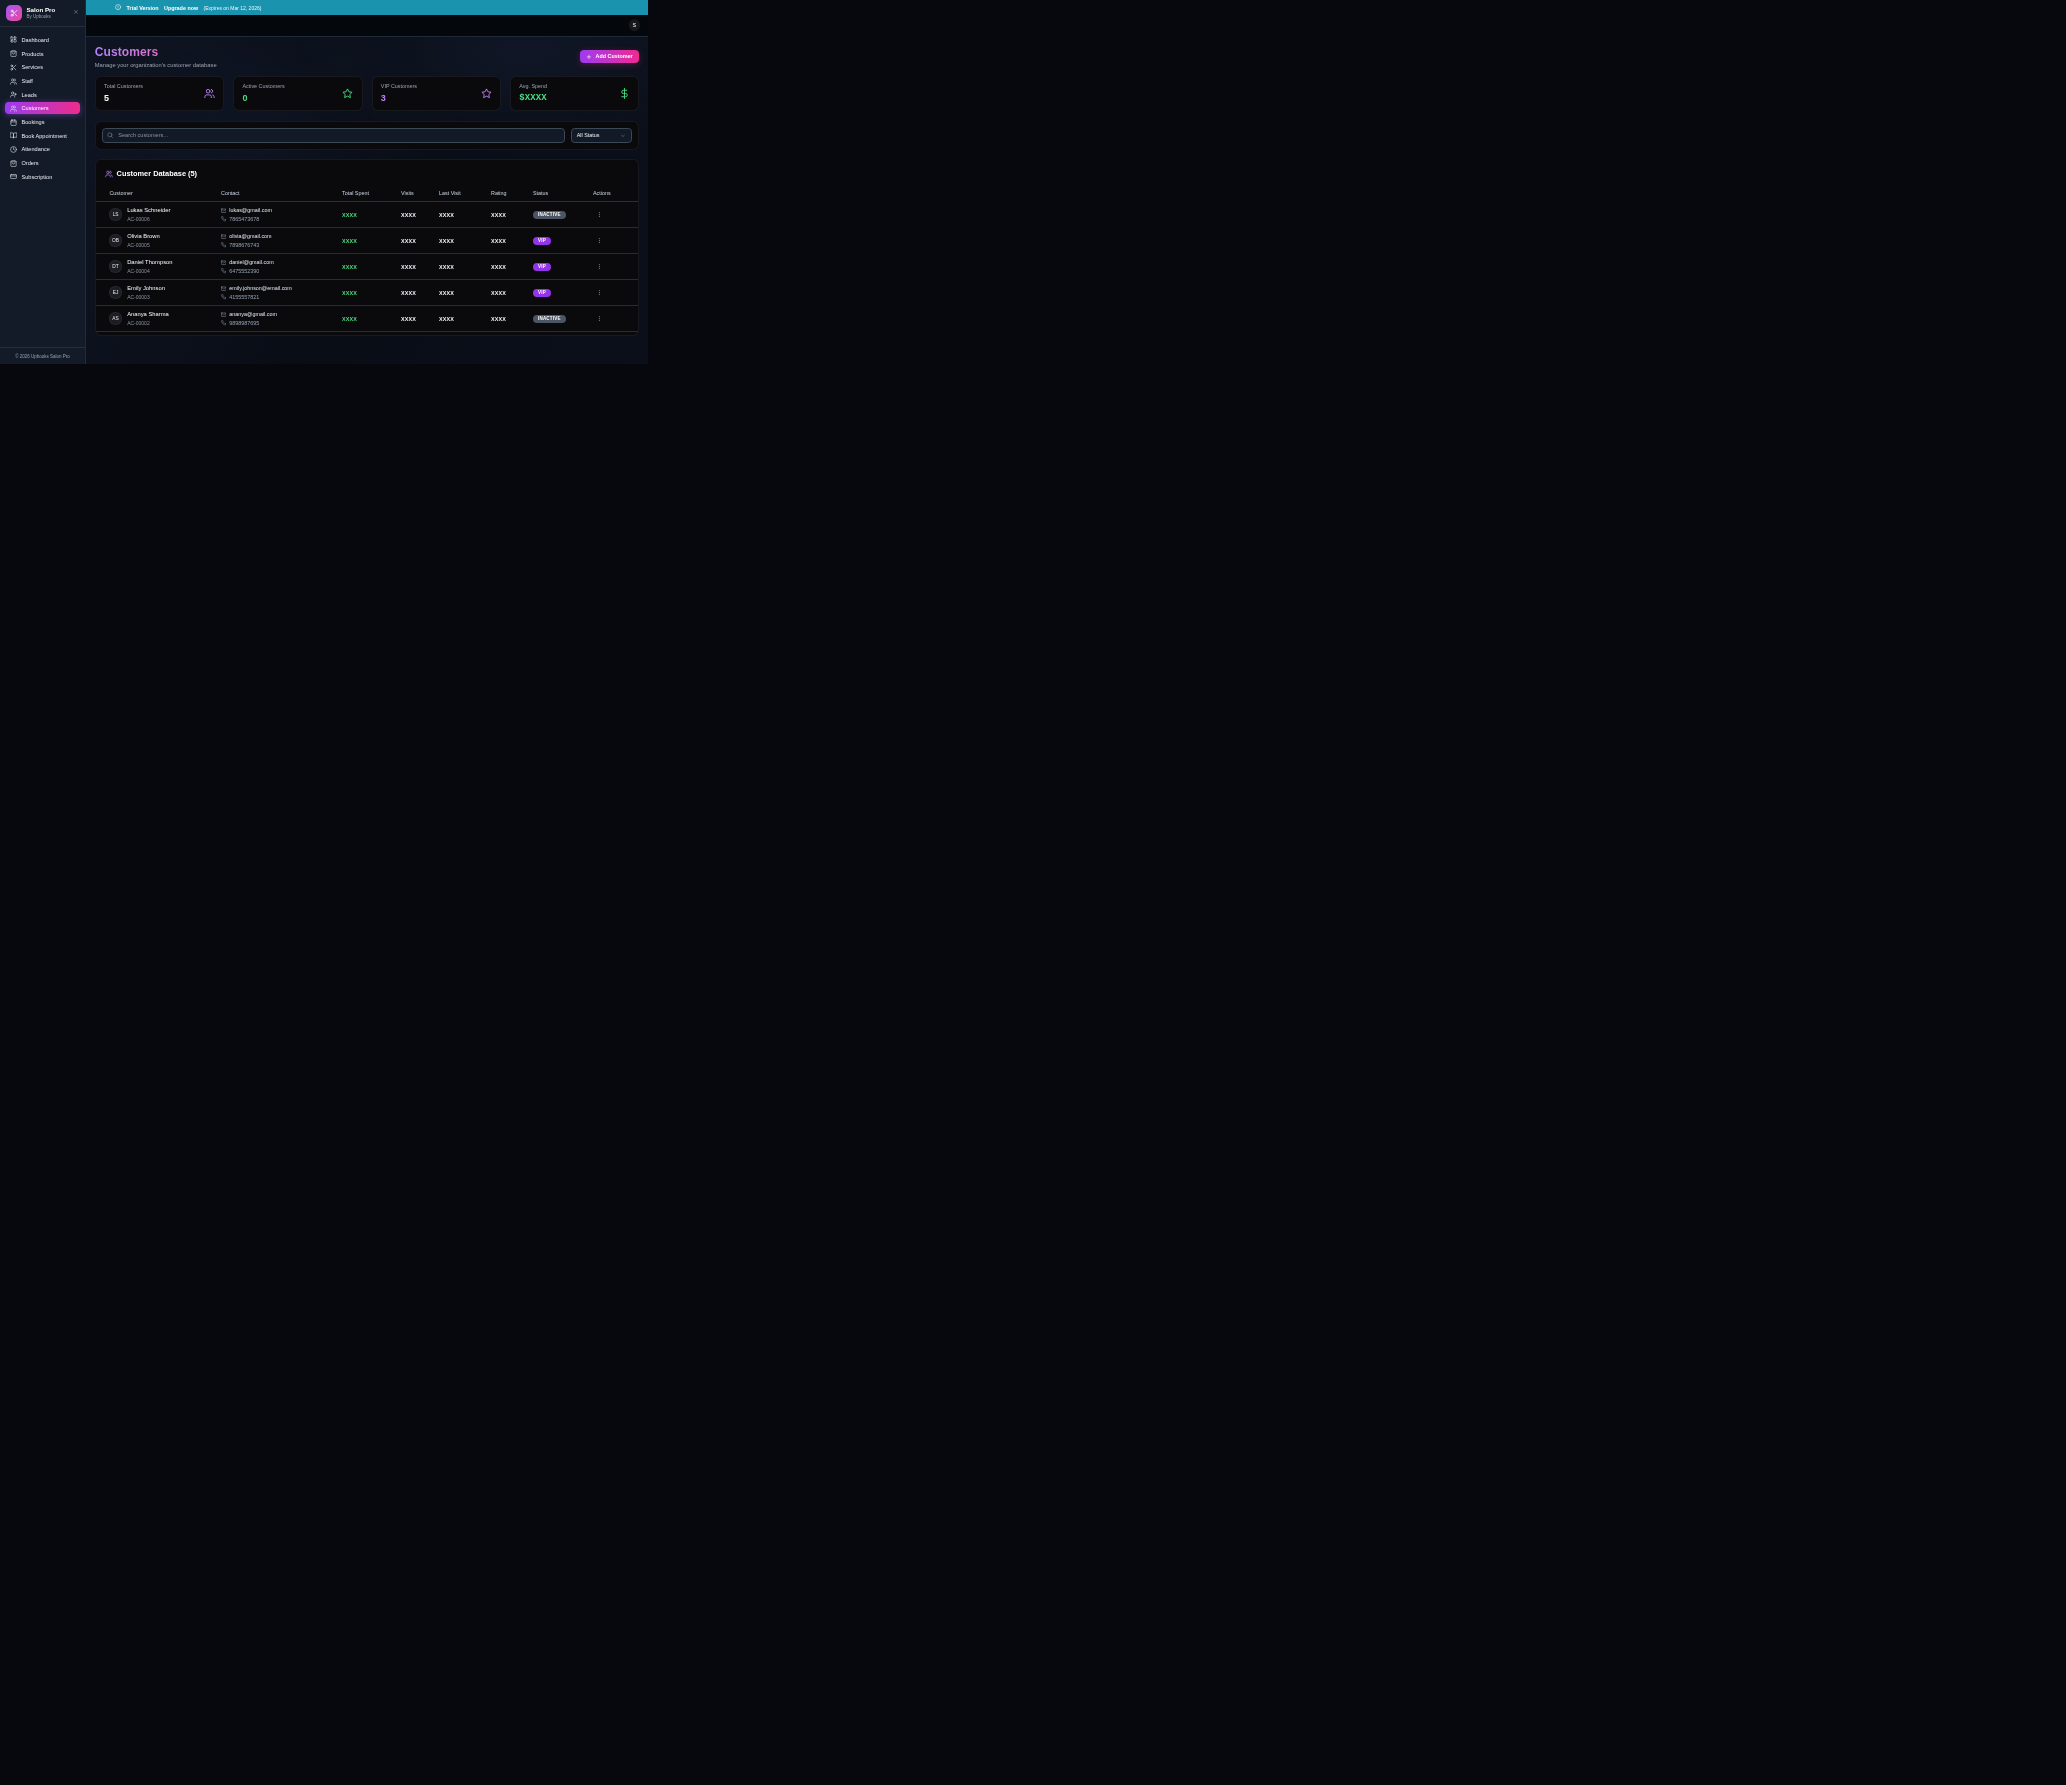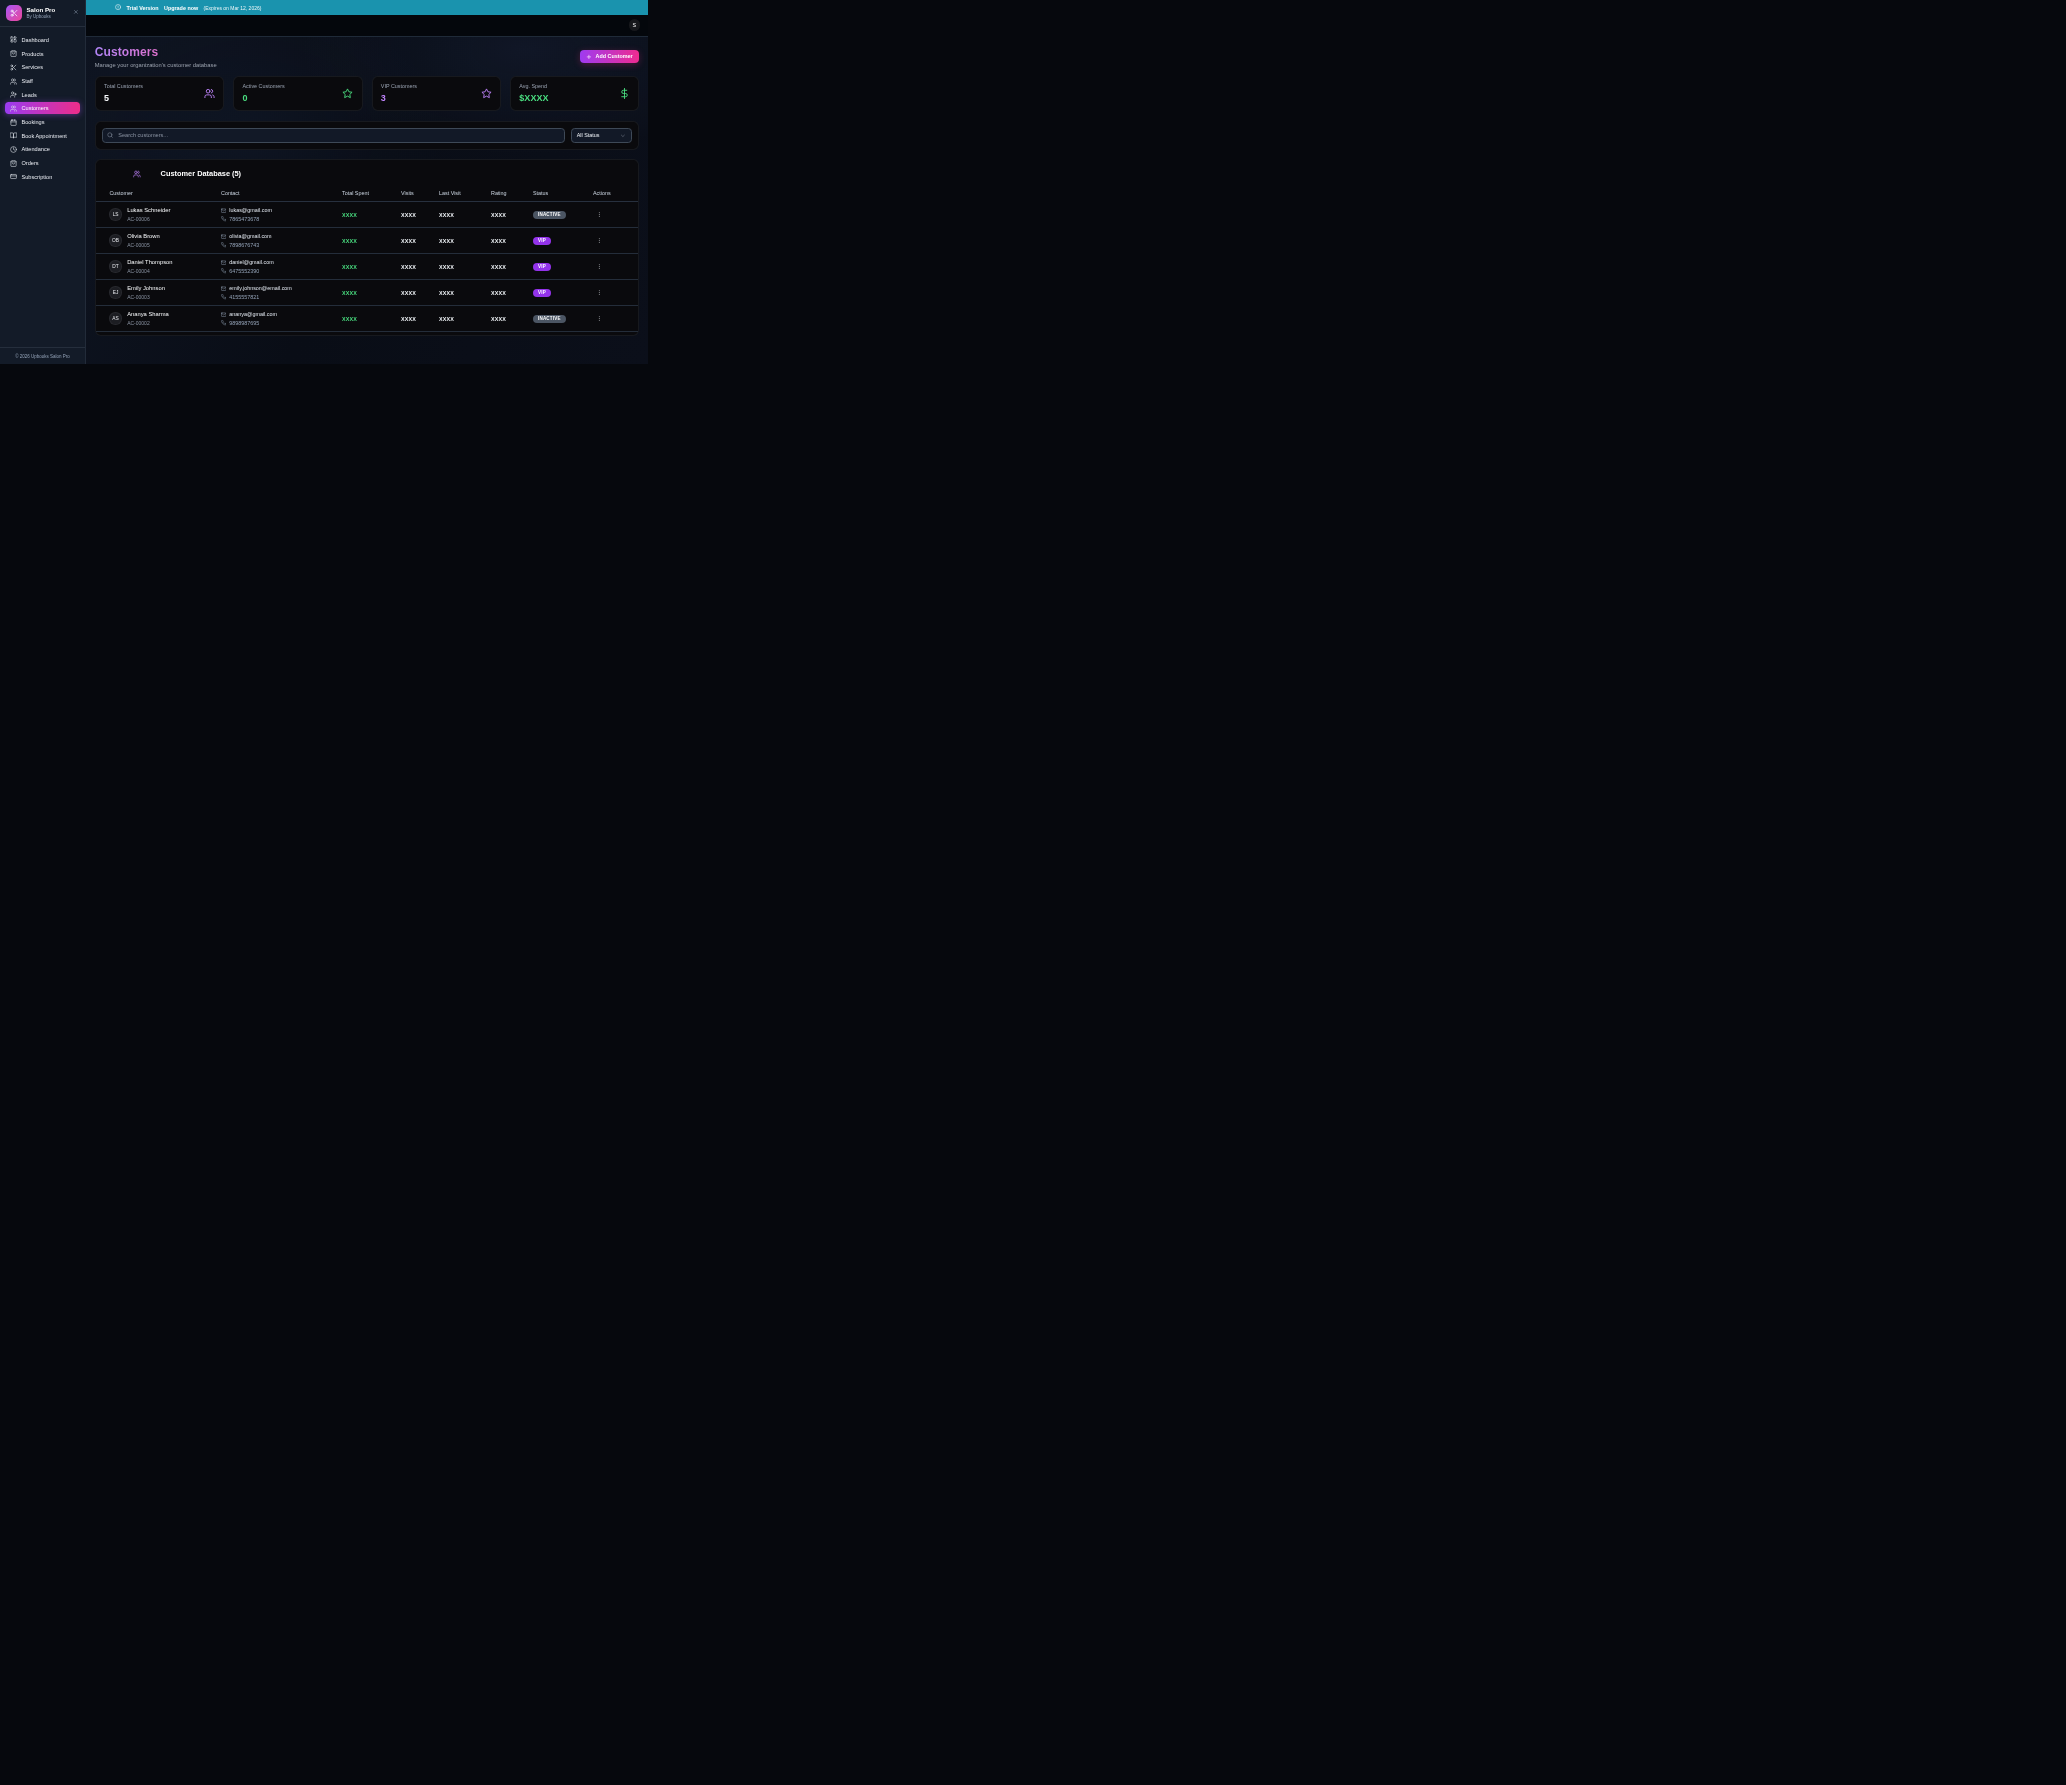--- a/index.html
+++ b/index.html
@@ -79,22 +79,22 @@
     font-family:"Liberation Sans","DejaVu Sans",sans-serif; }
   .search-input::placeholder { color:#8b94a3; }
   .status-select { width:61px; height:14.5px; background:#121927; border:0.4px solid #3e4957;
     border-radius:3.7px; display:flex; align-items:center; justify-content:space-between;
     padding:0 5px; color:#f1f5f9; font-size:5.4px; cursor:pointer; flex:0 0 auto; }
   .status-select svg { width:5.8px; height:5.8px; color:#8b94a3; }
 
   
   .table-panel { margin-top:9px; background:#0a0a0d; border:0.4px solid rgba(148,163,184,.10);
     border-radius:5.8px; padding:9px 0 2.5px 0; }
-  .table-title { display:flex; align-items:center; gap:20px; padding:0 8.3px 7.4px 9px;
-    font-size:7.4px; font-weight:700; color:#fff;margin-left:28px; }
+  .table-title { display:flex; align-items:center; gap:4px; padding:0 8.3px 7.4px 9px;
+    font-size:7.4px; font-weight:700; color:#fff; }
   .table-title svg { width:7.9px; height:7.9px; color:#c084fc; }
   .thead, .trow { display:grid;
     grid-template-columns:117px 121px 59px 38px 52px 42px 60px 1fr;
     align-items:center; padding:0 8.3px; }
   .thead { border-bottom:0.4px solid #27303e; }
   .th { font-size:5.4px; color:#cbd5e1; font-weight:500; padding:4.1px 0 5.4px 0; }
   .th:first-child { padding-left:5.4px; }
   .trow { min-height:26px; border-bottom:0.4px solid #242d3a; }
   .trow:last-child { border-bottom:0.4px solid #242d3a; }
   .cust-cell { display:flex; align-items:center; gap:5.4px; padding-left:5.4px; }
@@ -336,21 +336,21 @@
         </div>
         <div class="card-icon" style="color: rgb(192, 132, 252);">
           <svg viewBox="0 0 24 24" fill="none" stroke="currentColor" stroke-width="2" stroke-linejoin="round">
               <polygon points="12 2 15.09 8.26 22 9.27 17 14.14 18.18 21.02 12 17.77 5.82 21.02 7 14.14 2 9.27 8.91 8.26"></polygon>
             </svg>
         </div>
       </div>
       <div class="card">
         <div>
           <div class="card-label">Avg. Spend</div>
-          <div class="card-value" style="color: rgb(74, 222, 128);">$XXXX</div>
+          <div class="card-value" style="color: rgb(74, 222, 128); font-family: Liberation Mono, monospace;">$XXXX</div>
         </div>
         <div class="card-icon" style="color: rgb(74, 222, 128);">
           <svg viewBox="0 0 24 24" fill="none" stroke="currentColor" stroke-width="2" stroke-linecap="round">
               <path d="M12 1v22"></path>
               <path d="M17 5H9.5a3.5 3.5 0 0 0 0 7h5a3.5 3.5 0 0 1 0 7H6"></path>
             </svg>
         </div>
       </div>
     </div>
 

